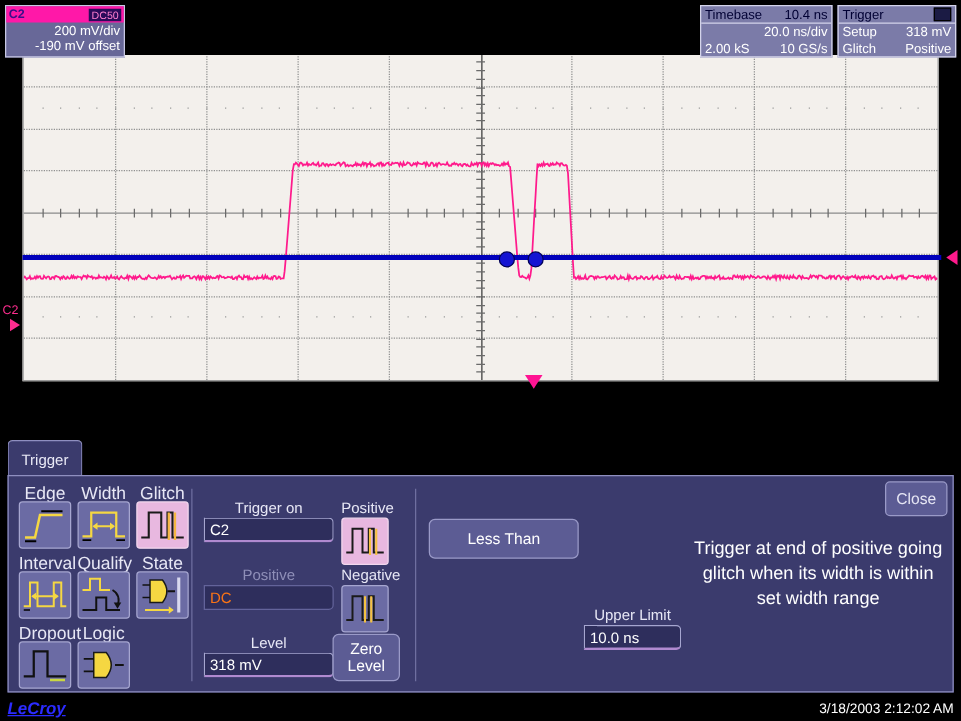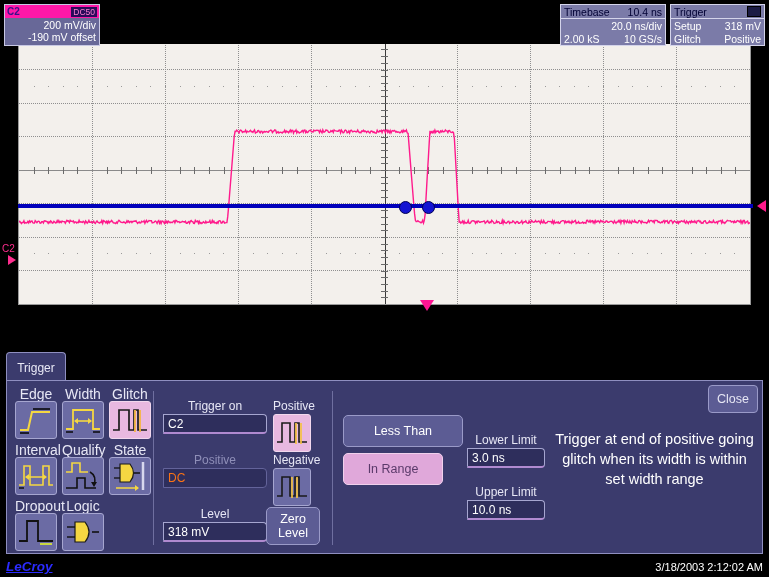--- a/index.html
+++ b/index.html
@@ -546,30 +546,21 @@
       </div>
 
       <div class="bigbtn normal" style="left:259px;top:126px;width:54px;height:38px;flex-direction:column">
         <span>Zero</span>
         <span>Level</span>
       </div>
 
       <div class="bigbtn normal" style="left:336px;top:34px;width:120px;height:32px">
         <span>Less Than</span>
       </div>
-      <div class="bigbtn selected" style="left:336px;top:72px;width:100px;height:32px">
-        <span>In Range</span>
-      </div>
-
-      <div class="field" style="left:460px;top:52px;width:78px">
-        <div class="flabel">Lower Limit</div>
-        <div class="finput">
-          <span>3.0 ns</span>
-        </div>
-      </div>
+
       <div class="field" style="left:460px;top:104px;width:78px">
         <div class="flabel">Upper Limit</div>
         <div class="finput">
           <span>10.0 ns</span>
         </div>
       </div>
 
       <div style="position:absolute;left:545px;top:48px;width:205px;text-align:center;color:#fff;font-size:14.5px;line-height:20px;">Trigger at end of positive going glitch when its width is within set width range</div>
     </div>
   </div>

